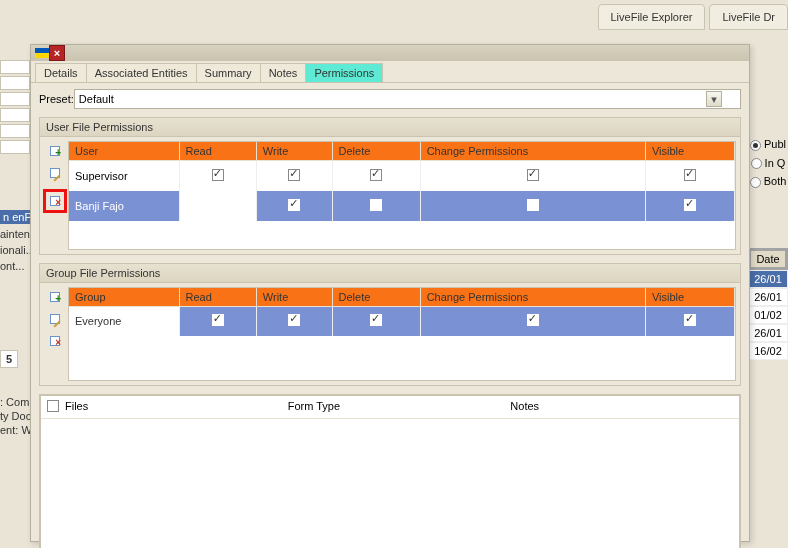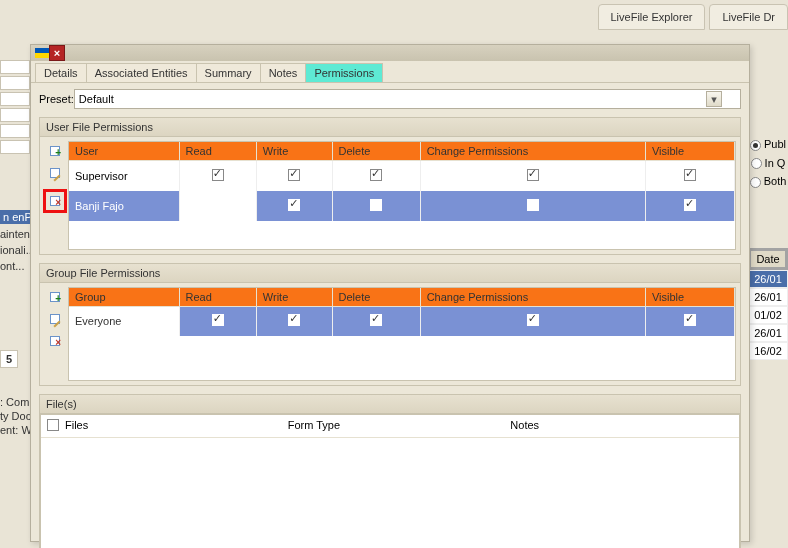--- a/index.html
+++ b/index.html
@@ -231,21 +231,20 @@
                 <td class="center"><span class="chk on"></span></td>
               </tr>
             </tbody>
           </table>
           <div style="height:44px;"></div>
         </div>
       </div>
     </div>
 
     <div class="group" style="flex:1; display:flex; flex-direction:column;">
-      <div class="group-header">File(s)</div>
       <div class="files-body" style="flex:1;">
         <div class="files-head">
           <div class="chkcol"><span class="chk" style="display:inline-block;width:12px;height:12px;border:1px solid #888;background:#fff;"></span></div>
           <div class="col">Files</div>
           <div class="col">Form Type</div>
           <div class="col">Notes</div>
         </div>
         <div class="files-area"></div>
       </div>
     </div>

